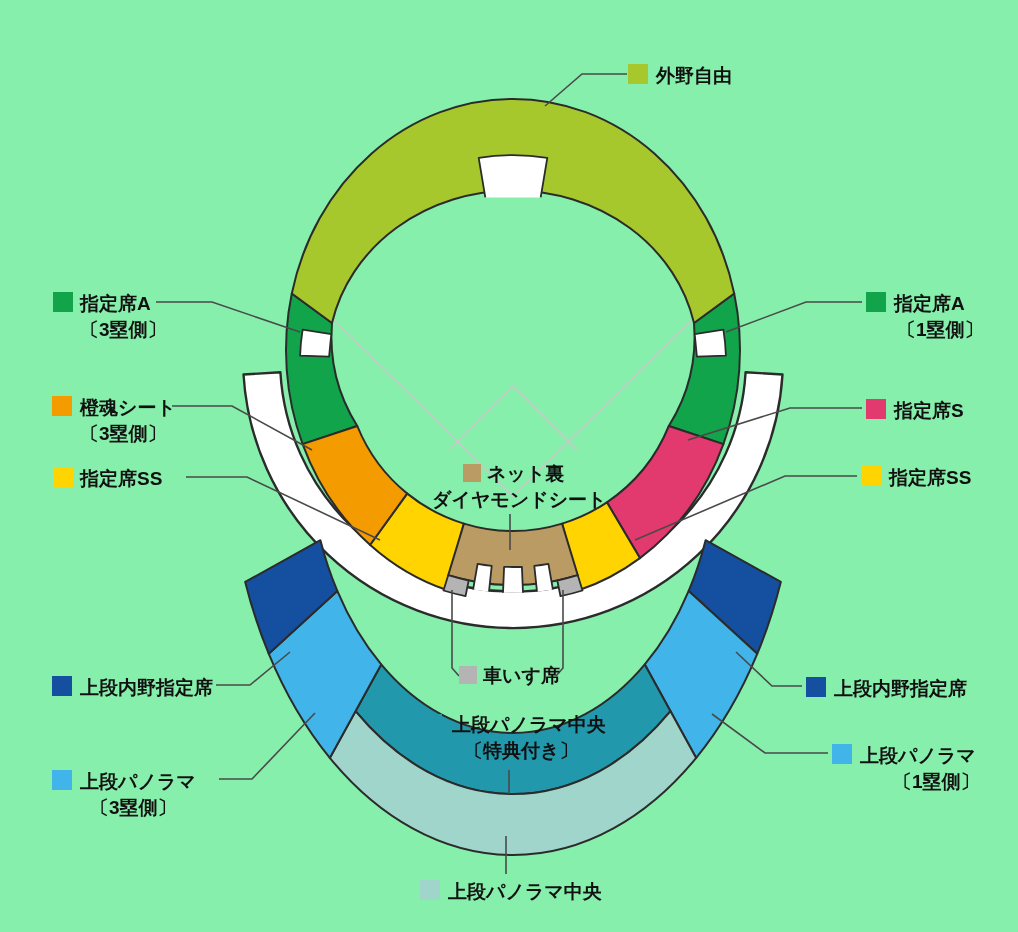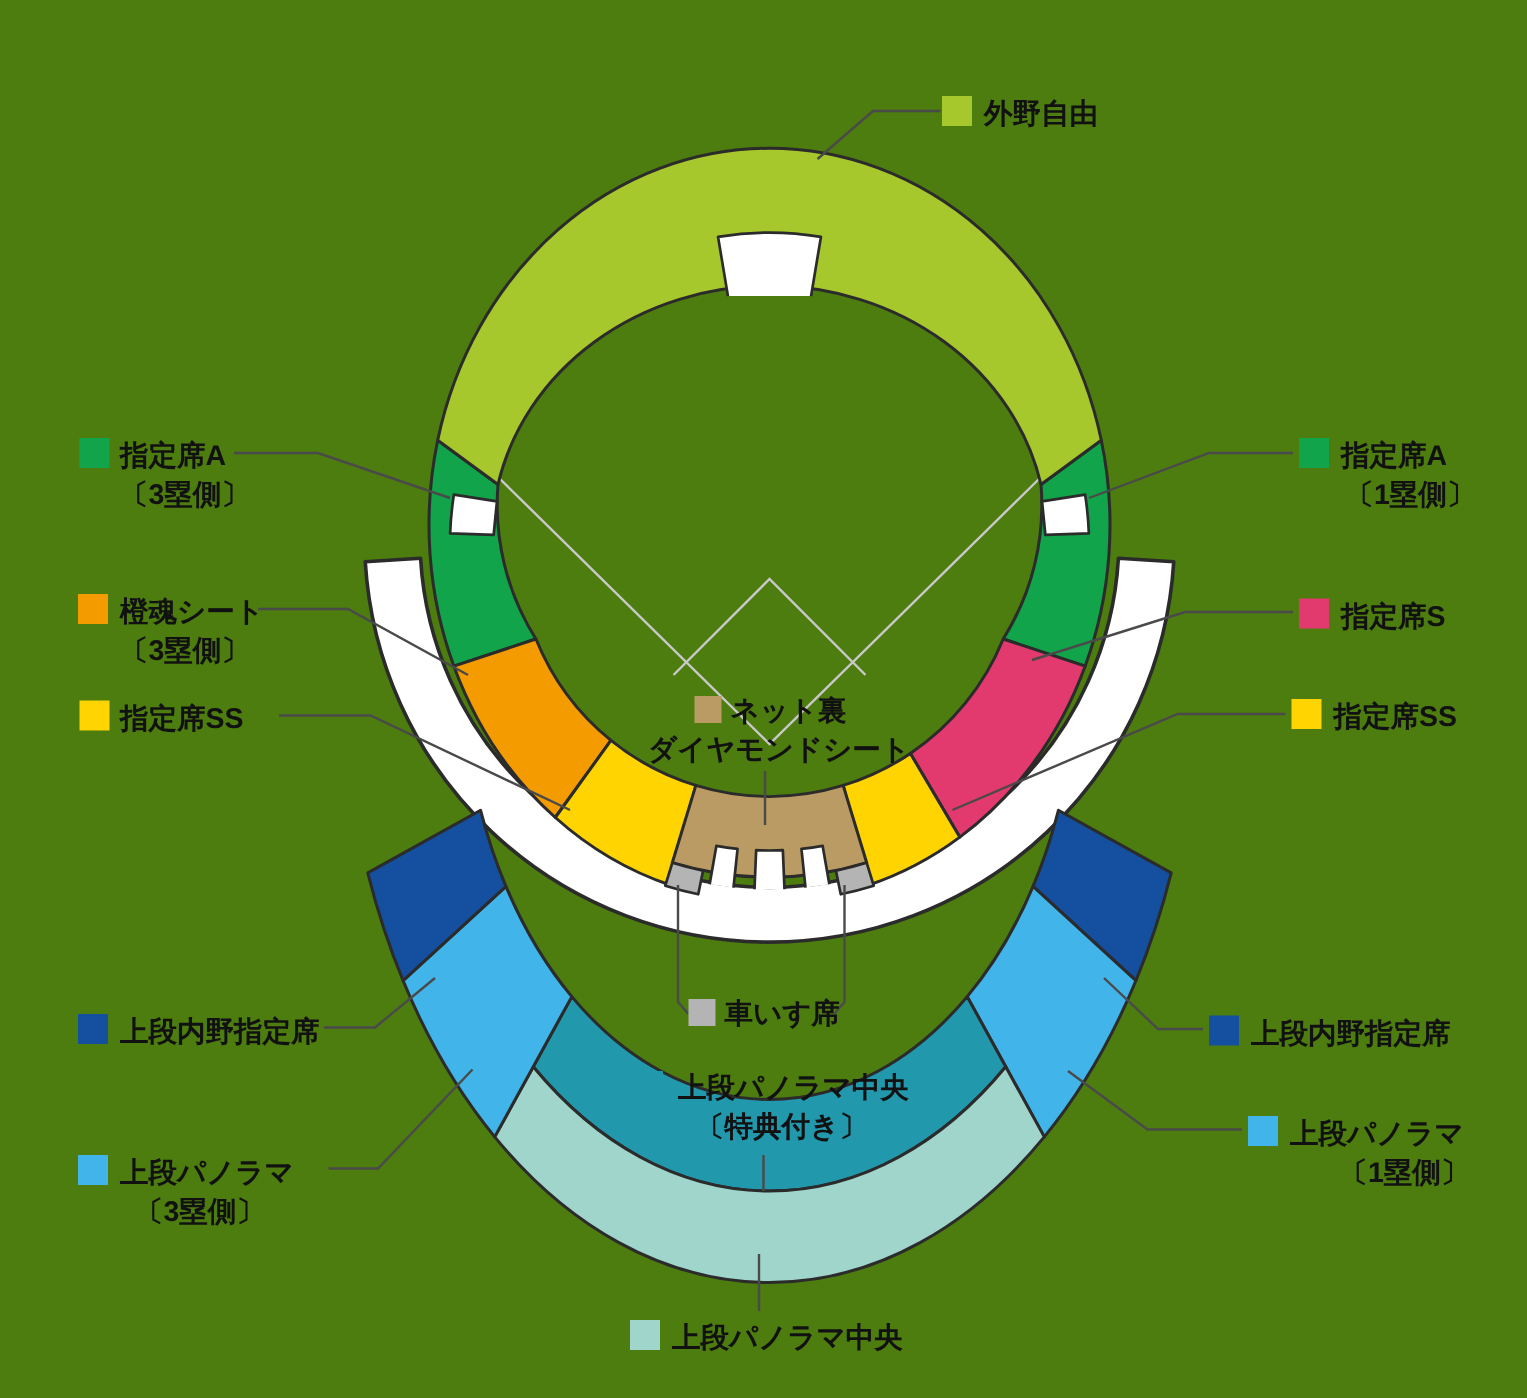--- a/index.html
+++ b/index.html
@@ -1,16 +1,16 @@
 <!DOCTYPE html>
 <html><head>
 <meta charset="utf-8">
 <style>
   html,body{margin:0;padding:0;background:#ffffff;}
-  .stage{position:relative;width:1018px;height:932px;background:#4d7c0f;overflow:hidden;
+  .stage{position:relative;width:1018px;height:932px;background:#86efac;overflow:hidden;
          font-family:"Liberation Sans","DejaVu Sans",sans-serif;}
   svg{display:block;}
   .sec{stroke:#2b2b2b;stroke-width:2;stroke-linejoin:round;}
   .sec-thin{stroke:#2b2b2b;stroke-width:1.8;stroke-linejoin:round;}
   .walkway{fill:#ffffff;stroke:#2b2b2b;stroke-width:2.4;stroke-linejoin:round;}
   .notch{fill:#ffffff;stroke:#2b2b2b;stroke-width:1.8;stroke-linejoin:round;}
   .fieldline{fill:none;stroke:#c9c9c9;stroke-width:1.6;}
   .leader{fill:none;stroke:#4a4a4a;stroke-width:1.6;}
   .lbl{font-weight:bold;font-size:19px;fill:#111111;}
   .swatch{stroke:none;}

